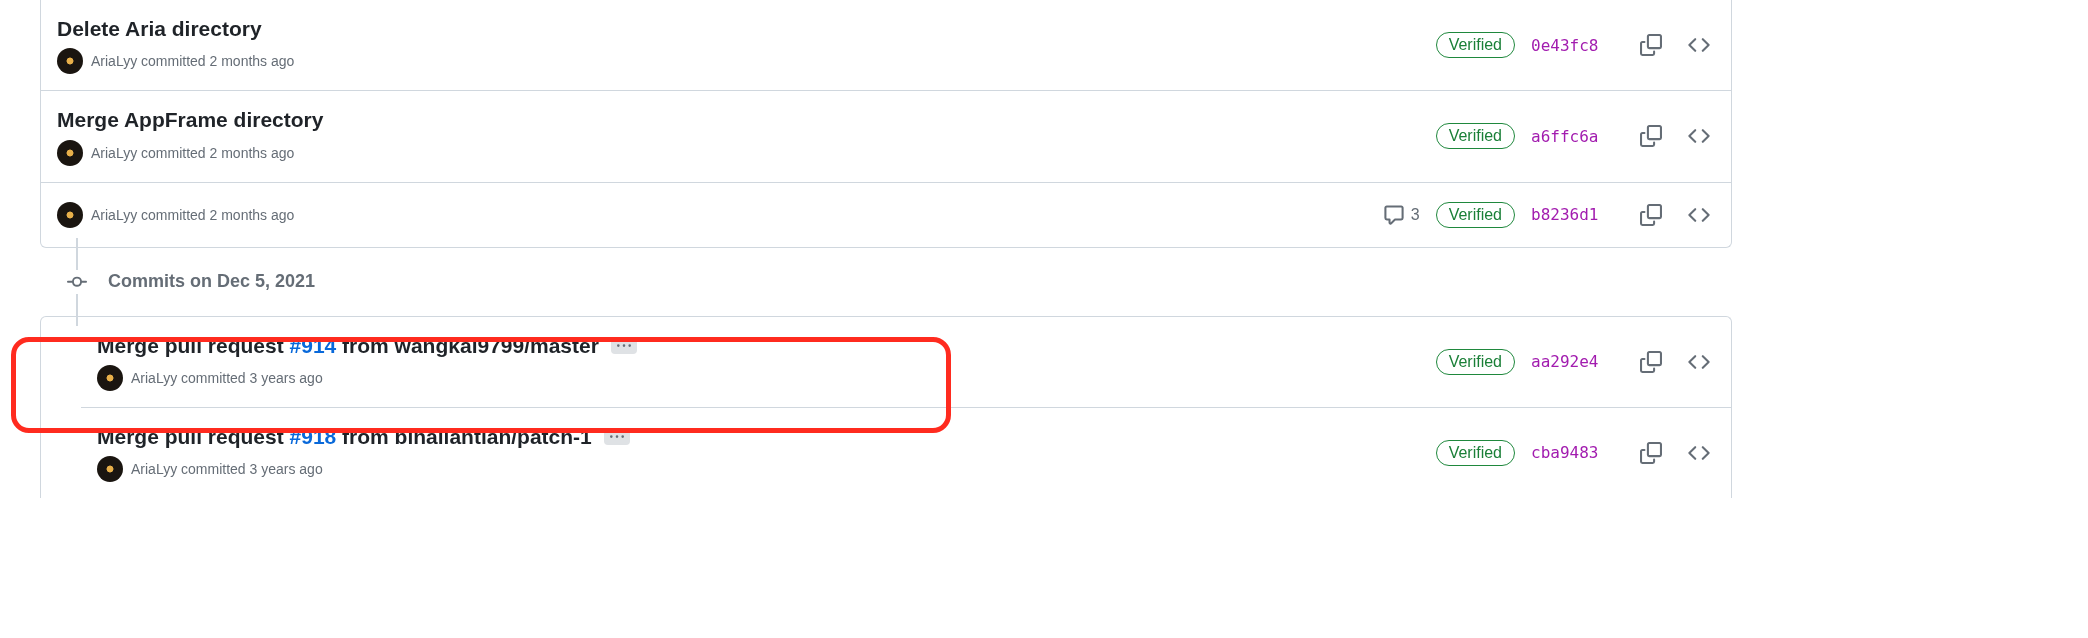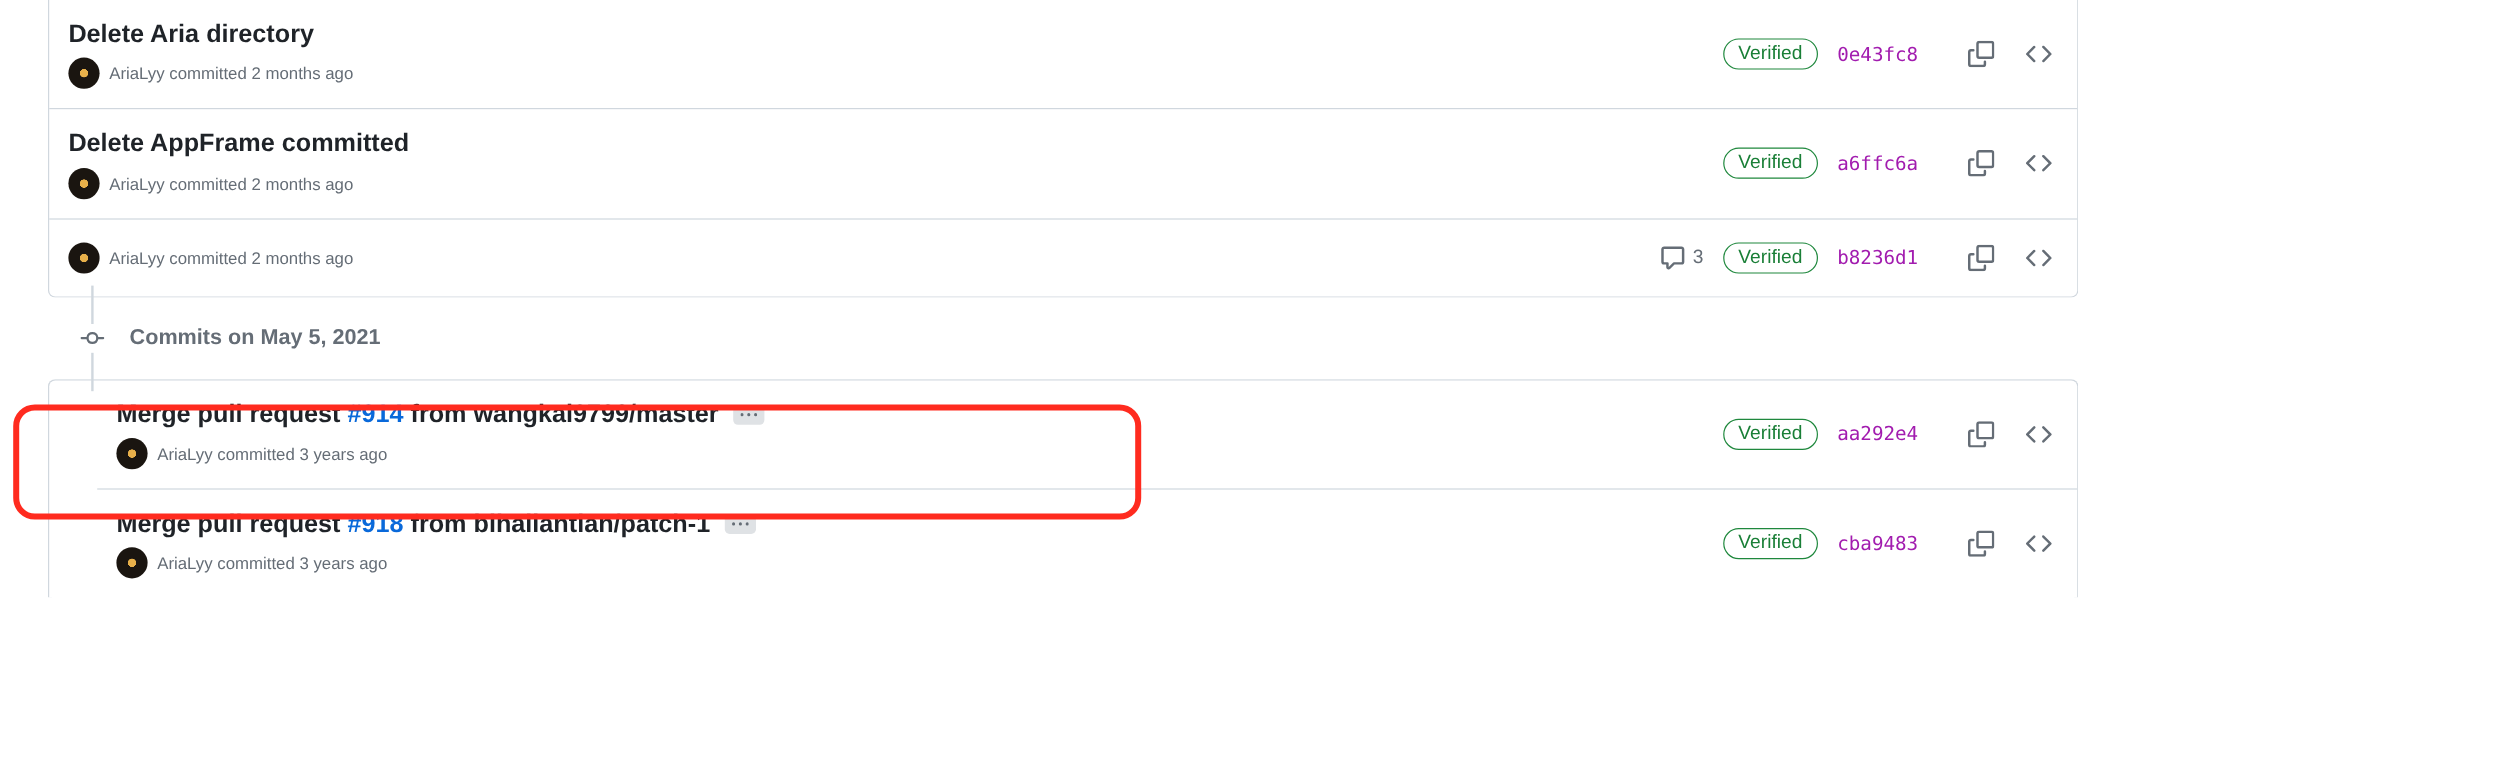--- a/index.html
+++ b/index.html
@@ -184,21 +184,21 @@
           <svg width="22" height="22" viewBox="0 0 16 16">
               <path d="m11.28 3.22 4.25 4.25a.75.75 0 0 1 0 1.06l-4.25 4.25a.749.749 0 0 1-1.275-.326.749.749 0 0 1 .215-.734L13.94 8l-3.72-3.72a.749.749 0 0 1 .326-1.275.749.749 0 0 1 .734.215Zm-6.56 0a.751.751 0 0 1 1.042.018.751.751 0 0 1 .018 1.042L2.06 8l3.72 3.72a.749.749 0 0 1-.326 1.275.749.749 0 0 1-.734-.215L.47 8.53a.75.75 0 0 1 0-1.06Z"></path>
             </svg>
         </a>
       </div>
     </li>
 
     <li class="commit-item">
       <div class="commit-main">
         <div class="commit-title">
-          <a href="#" class="msg">Delete AppFrame committed</a>
+          <a href="#" class="msg">Merge AppFrame directory</a>
         </div>
         <div class="commit-meta">
           <span class="avatar"></span>
           <a href="#" class="author-link">AriaLyy</a>
           &nbsp;<span>committed</span>&nbsp;
           <span>2 months ago</span>
         </div>
       </div>
       <div class="commit-right">
         <button class="verified-badge">Verified</button>
@@ -249,21 +249,21 @@
       </div>
     </li>
   </ol>
 
   <div class="timeline-header">
     <span class="timeline-dot">
       <svg width="20" height="20" viewBox="0 0 16 16">
           <path d="M11.93 8.5a4.002 4.002 0 0 1-7.86 0H.75a.75.75 0 0 1 0-1.5h3.32a4.002 4.002 0 0 1 7.86 0h3.32a.75.75 0 0 1 0 1.5Zm-1.43-.75a2.5 2.5 0 1 0-5 0 2.5 2.5 0 0 0 5 0Z"></path>
         </svg>
     </span>
-    <h3 class="timeline-title">Commits on May 5, 2021</h3>
+    <h3 class="timeline-title">Commits on Dec 5, 2021</h3>
   </div>
 
   <ol class="commit-list" style="border-bottom:none; border-bottom-left-radius:0; border-bottom-right-radius:0;padding-left:40px;">
 
     <li class="commit-item" id="hl-row">
       <div class="commit-main">
         <div class="commit-title">
           <span>
             <a href="#" class="msg">Merge pull request </a><a href="#" class="pr">#914</a><a href="#" class="msg"> from wangkai9799/master</a>
           </span>

